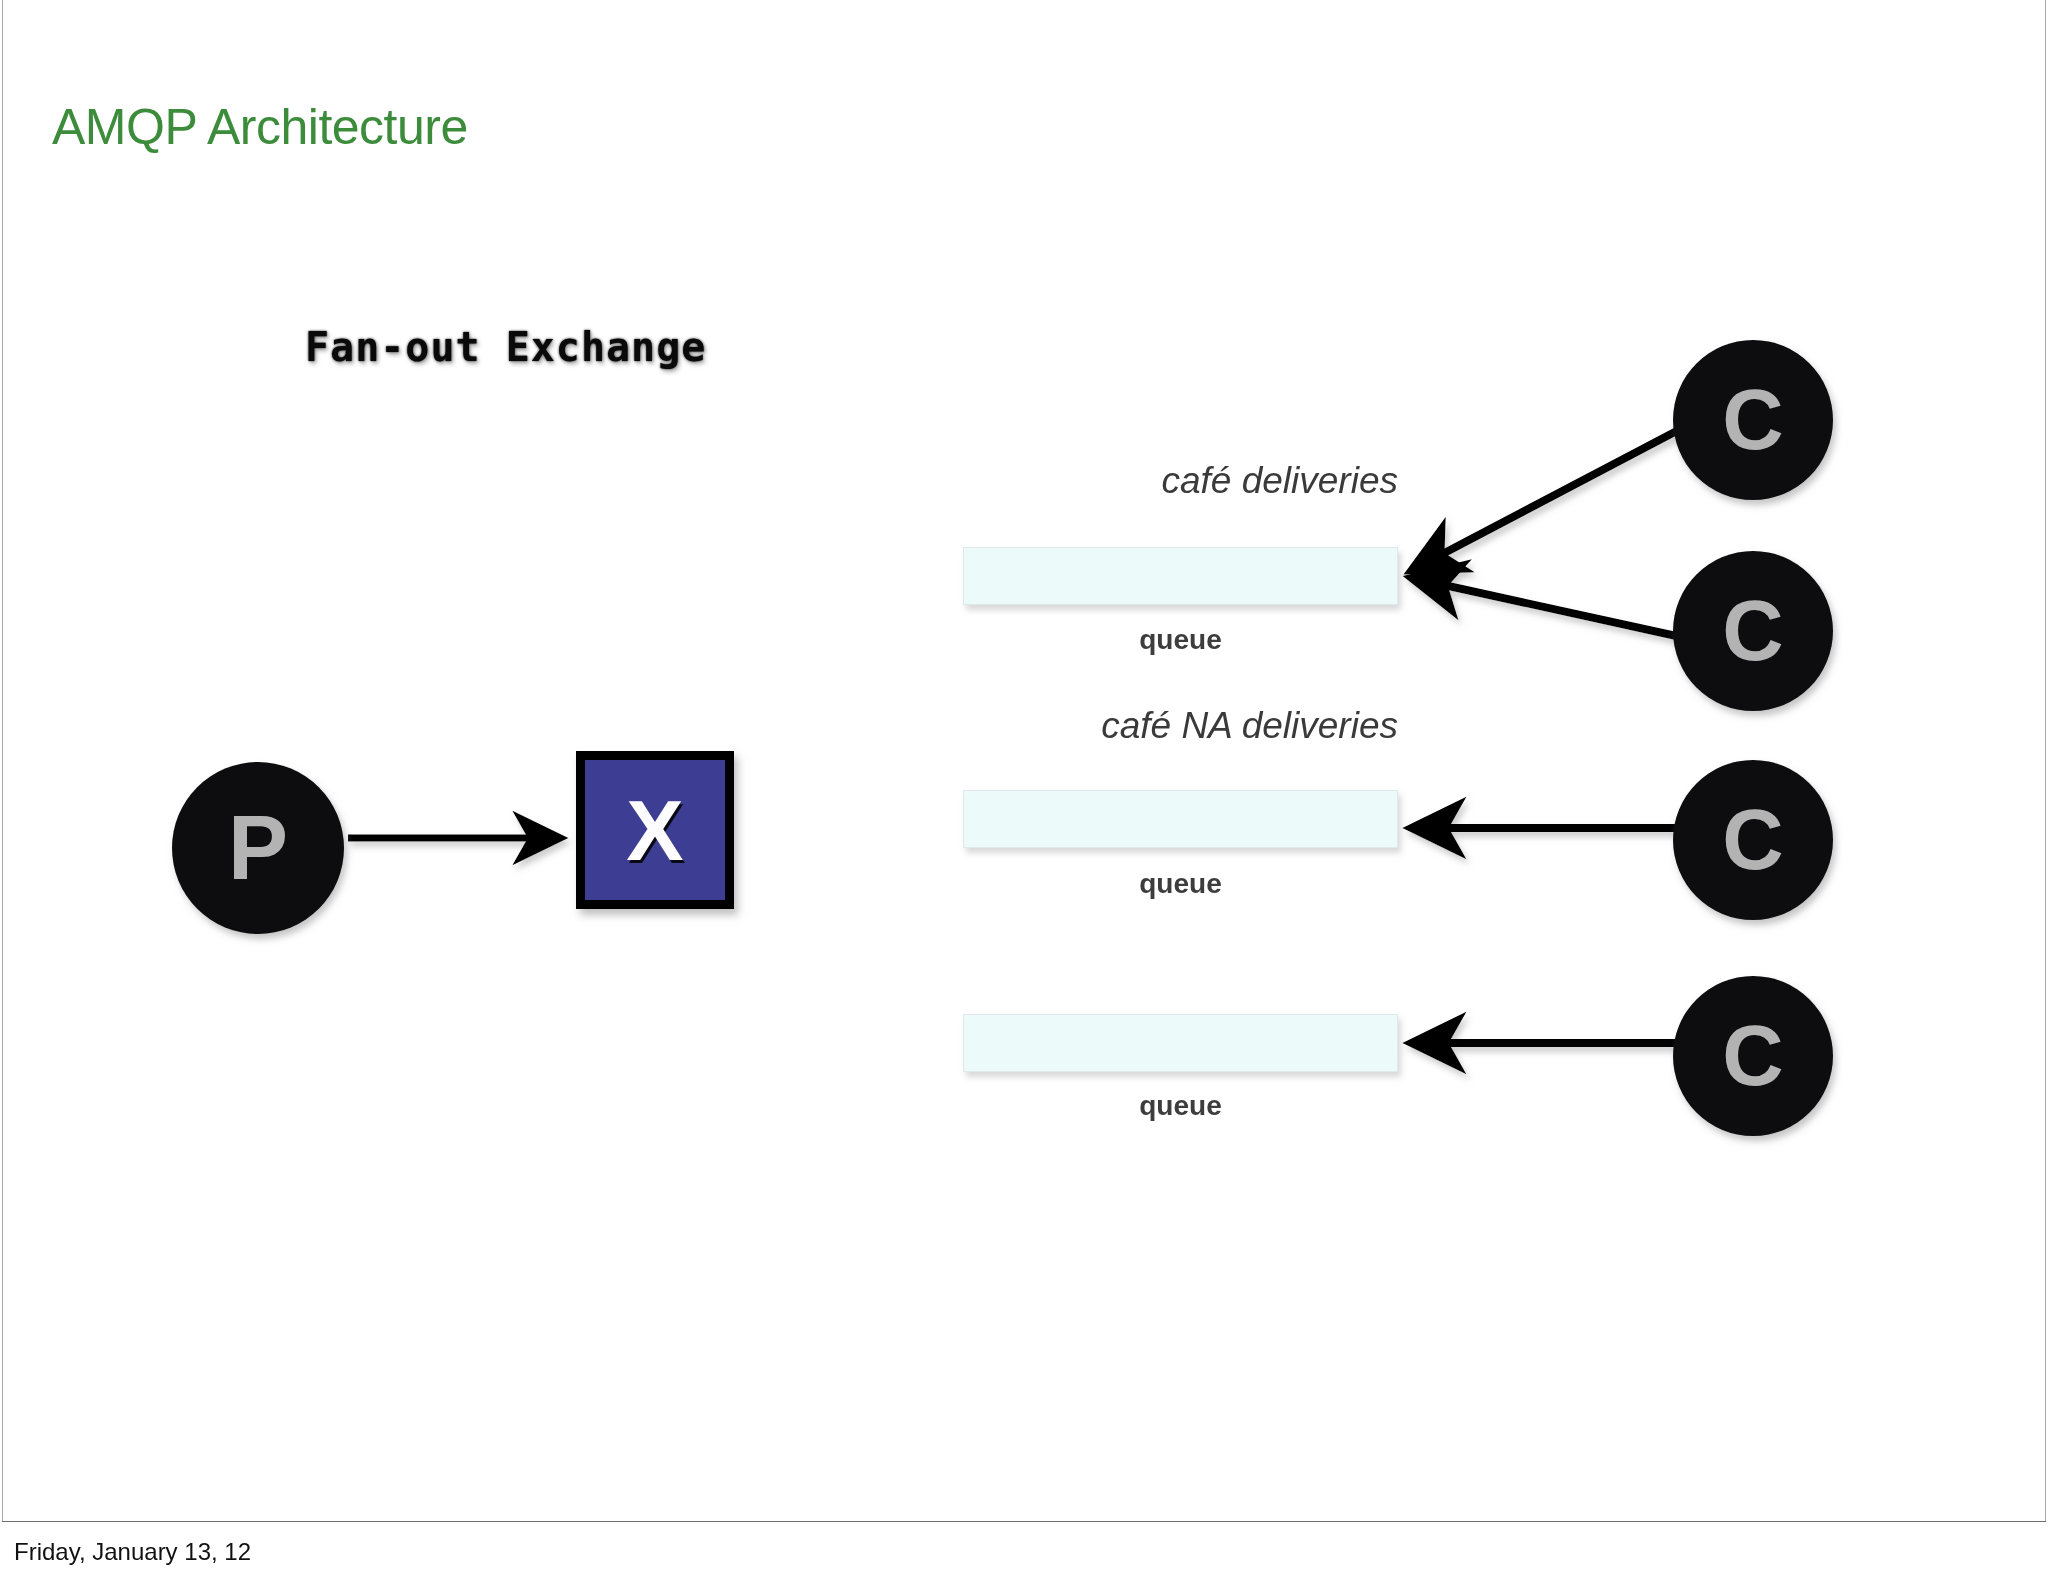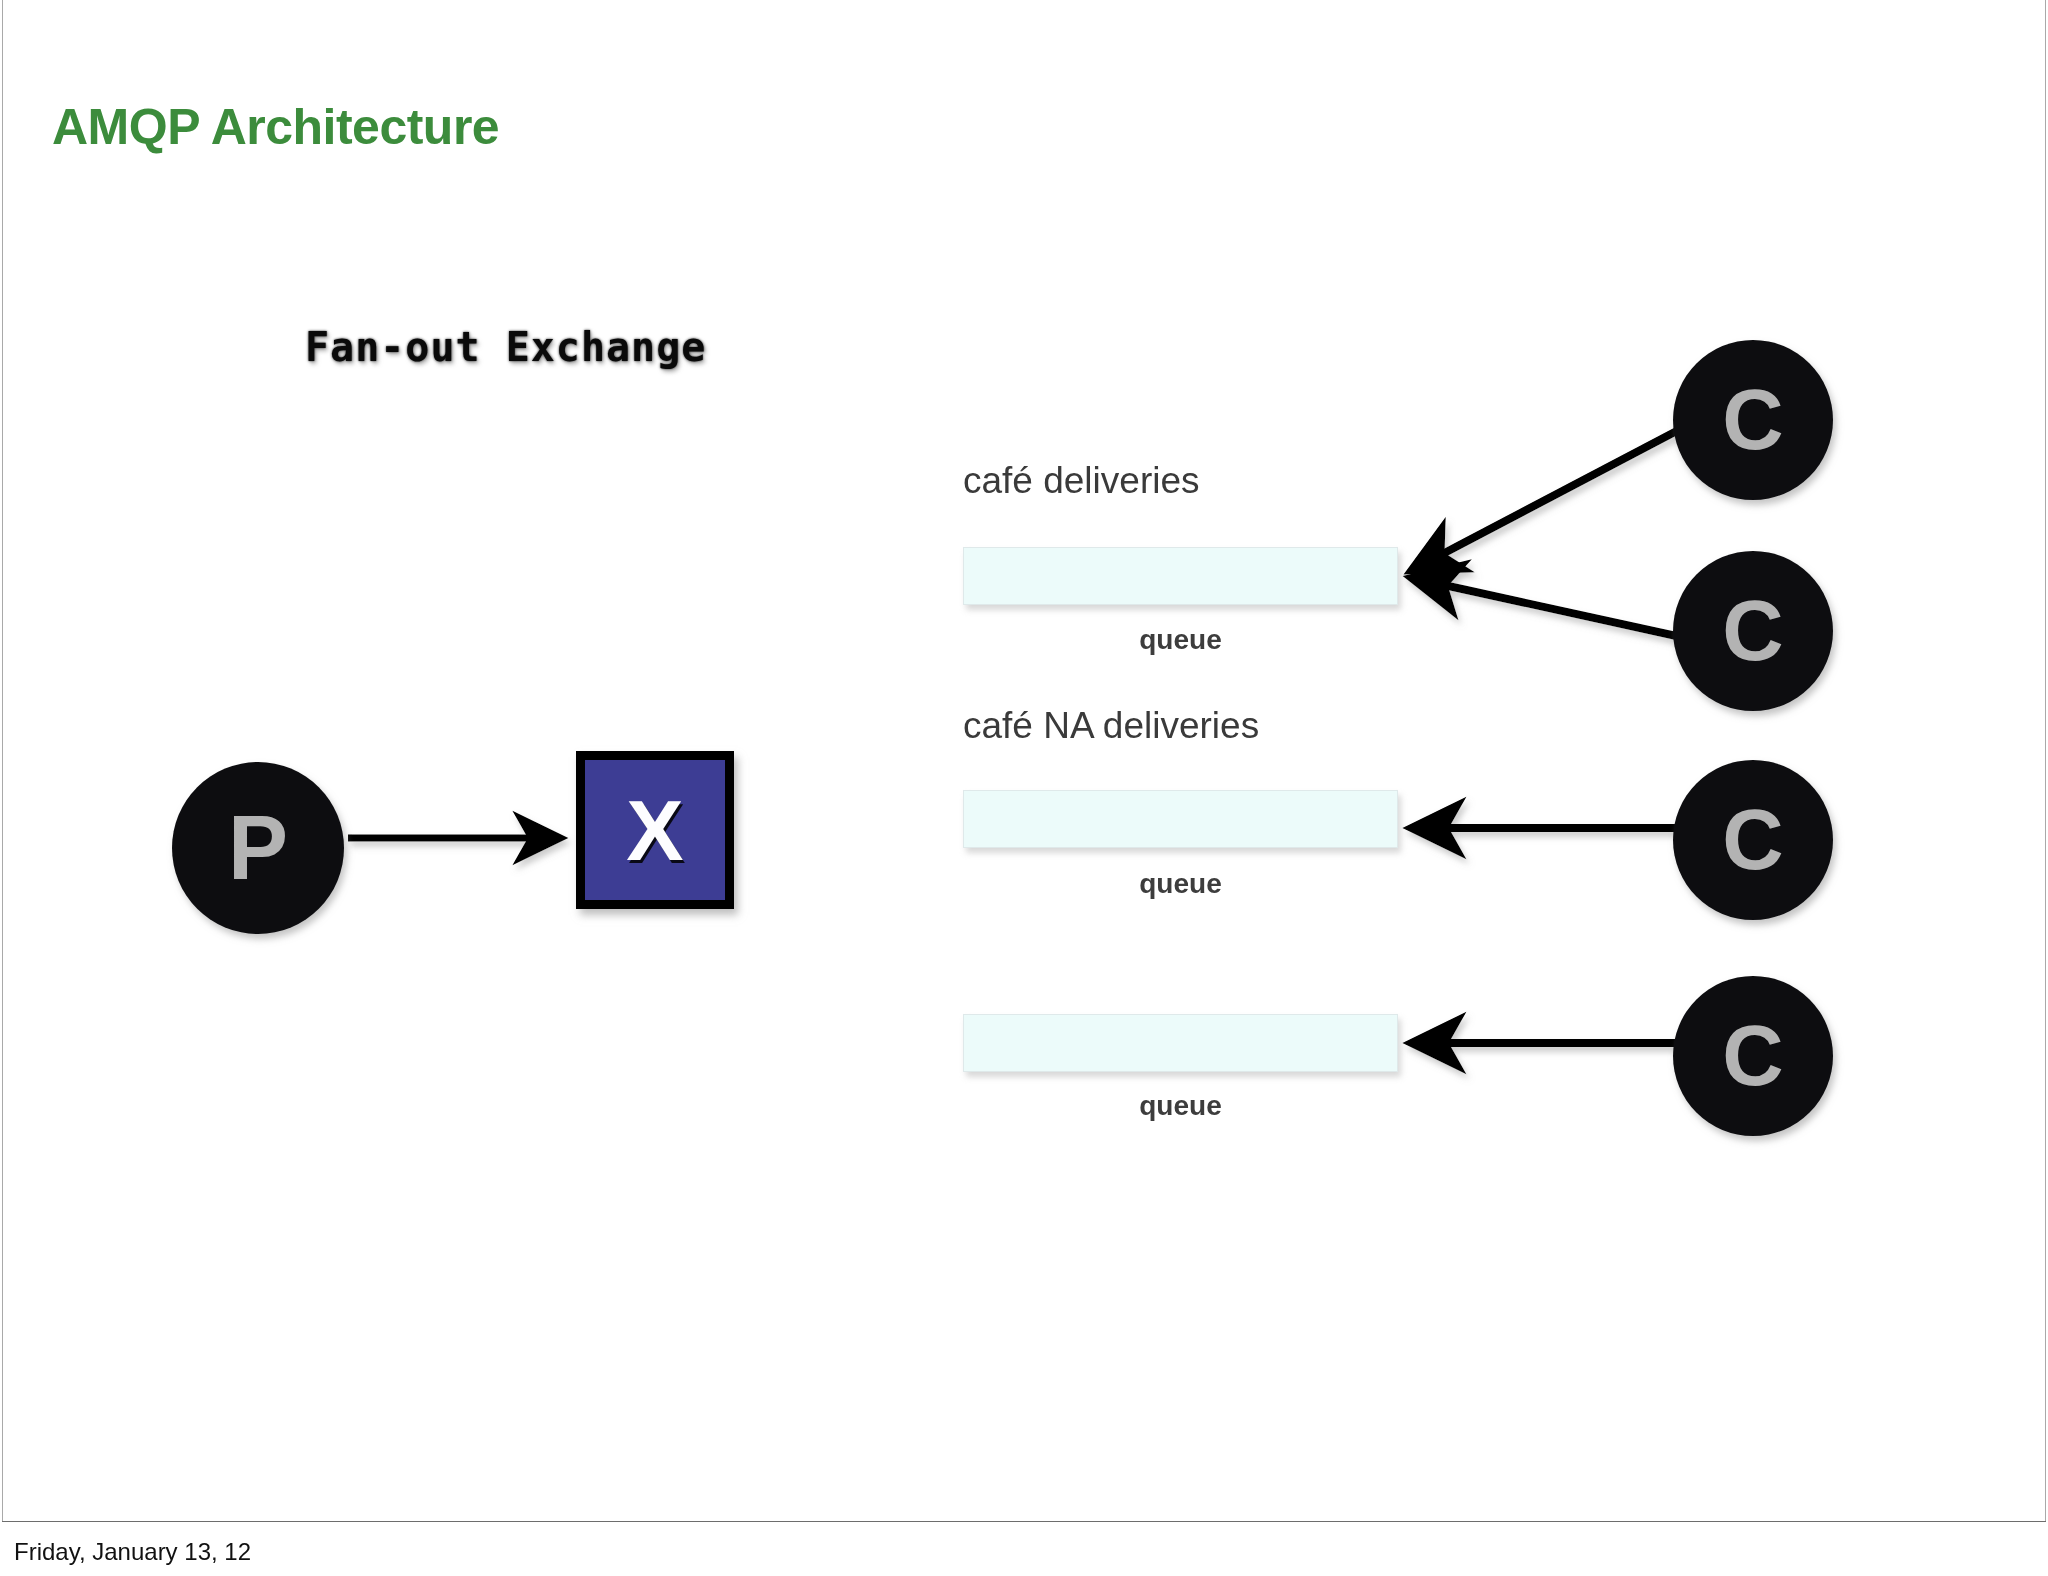--- a/index.html
+++ b/index.html
@@ -36,21 +36,21 @@
     top: 1521px;
     height: 1px;
     background: #6d6d6d;
   }
 
   .page-title {
     position: absolute;
     left: 52px;
     top: 98px;
     font-size: 50px;
-    font-weight: bold;
+    font-weight: normal;
     color: #3c8c3c;
     letter-spacing: -0.5px;
     white-space: nowrap;
   }
 
   .diagram-heading {
     position: absolute;
     left: 305px;
     top: 324px;
     font-family: "DejaVu Sans Mono", "Liberation Mono", monospace;
@@ -110,24 +110,25 @@
     font-size: 86px;
     font-weight: bold;
     color: #fdfdff;
     text-shadow: 2px 3px 0 rgba(0,0,0,0.85);
     line-height: 1;
   }
 
   
   .queue-label {
     position: absolute;
+    font-style: italic;
     font-size: 37px;
     color: #3a3a3a;
     white-space: nowrap;
-    text-align: left;
+    text-align: right;
     width: 435px;
     left: 963px;
   }
   .queue-box {
     position: absolute;
     left: 963px;
     width: 435px;
     height: 58px;
     box-sizing: border-box;
     background: #ecfbfa;

